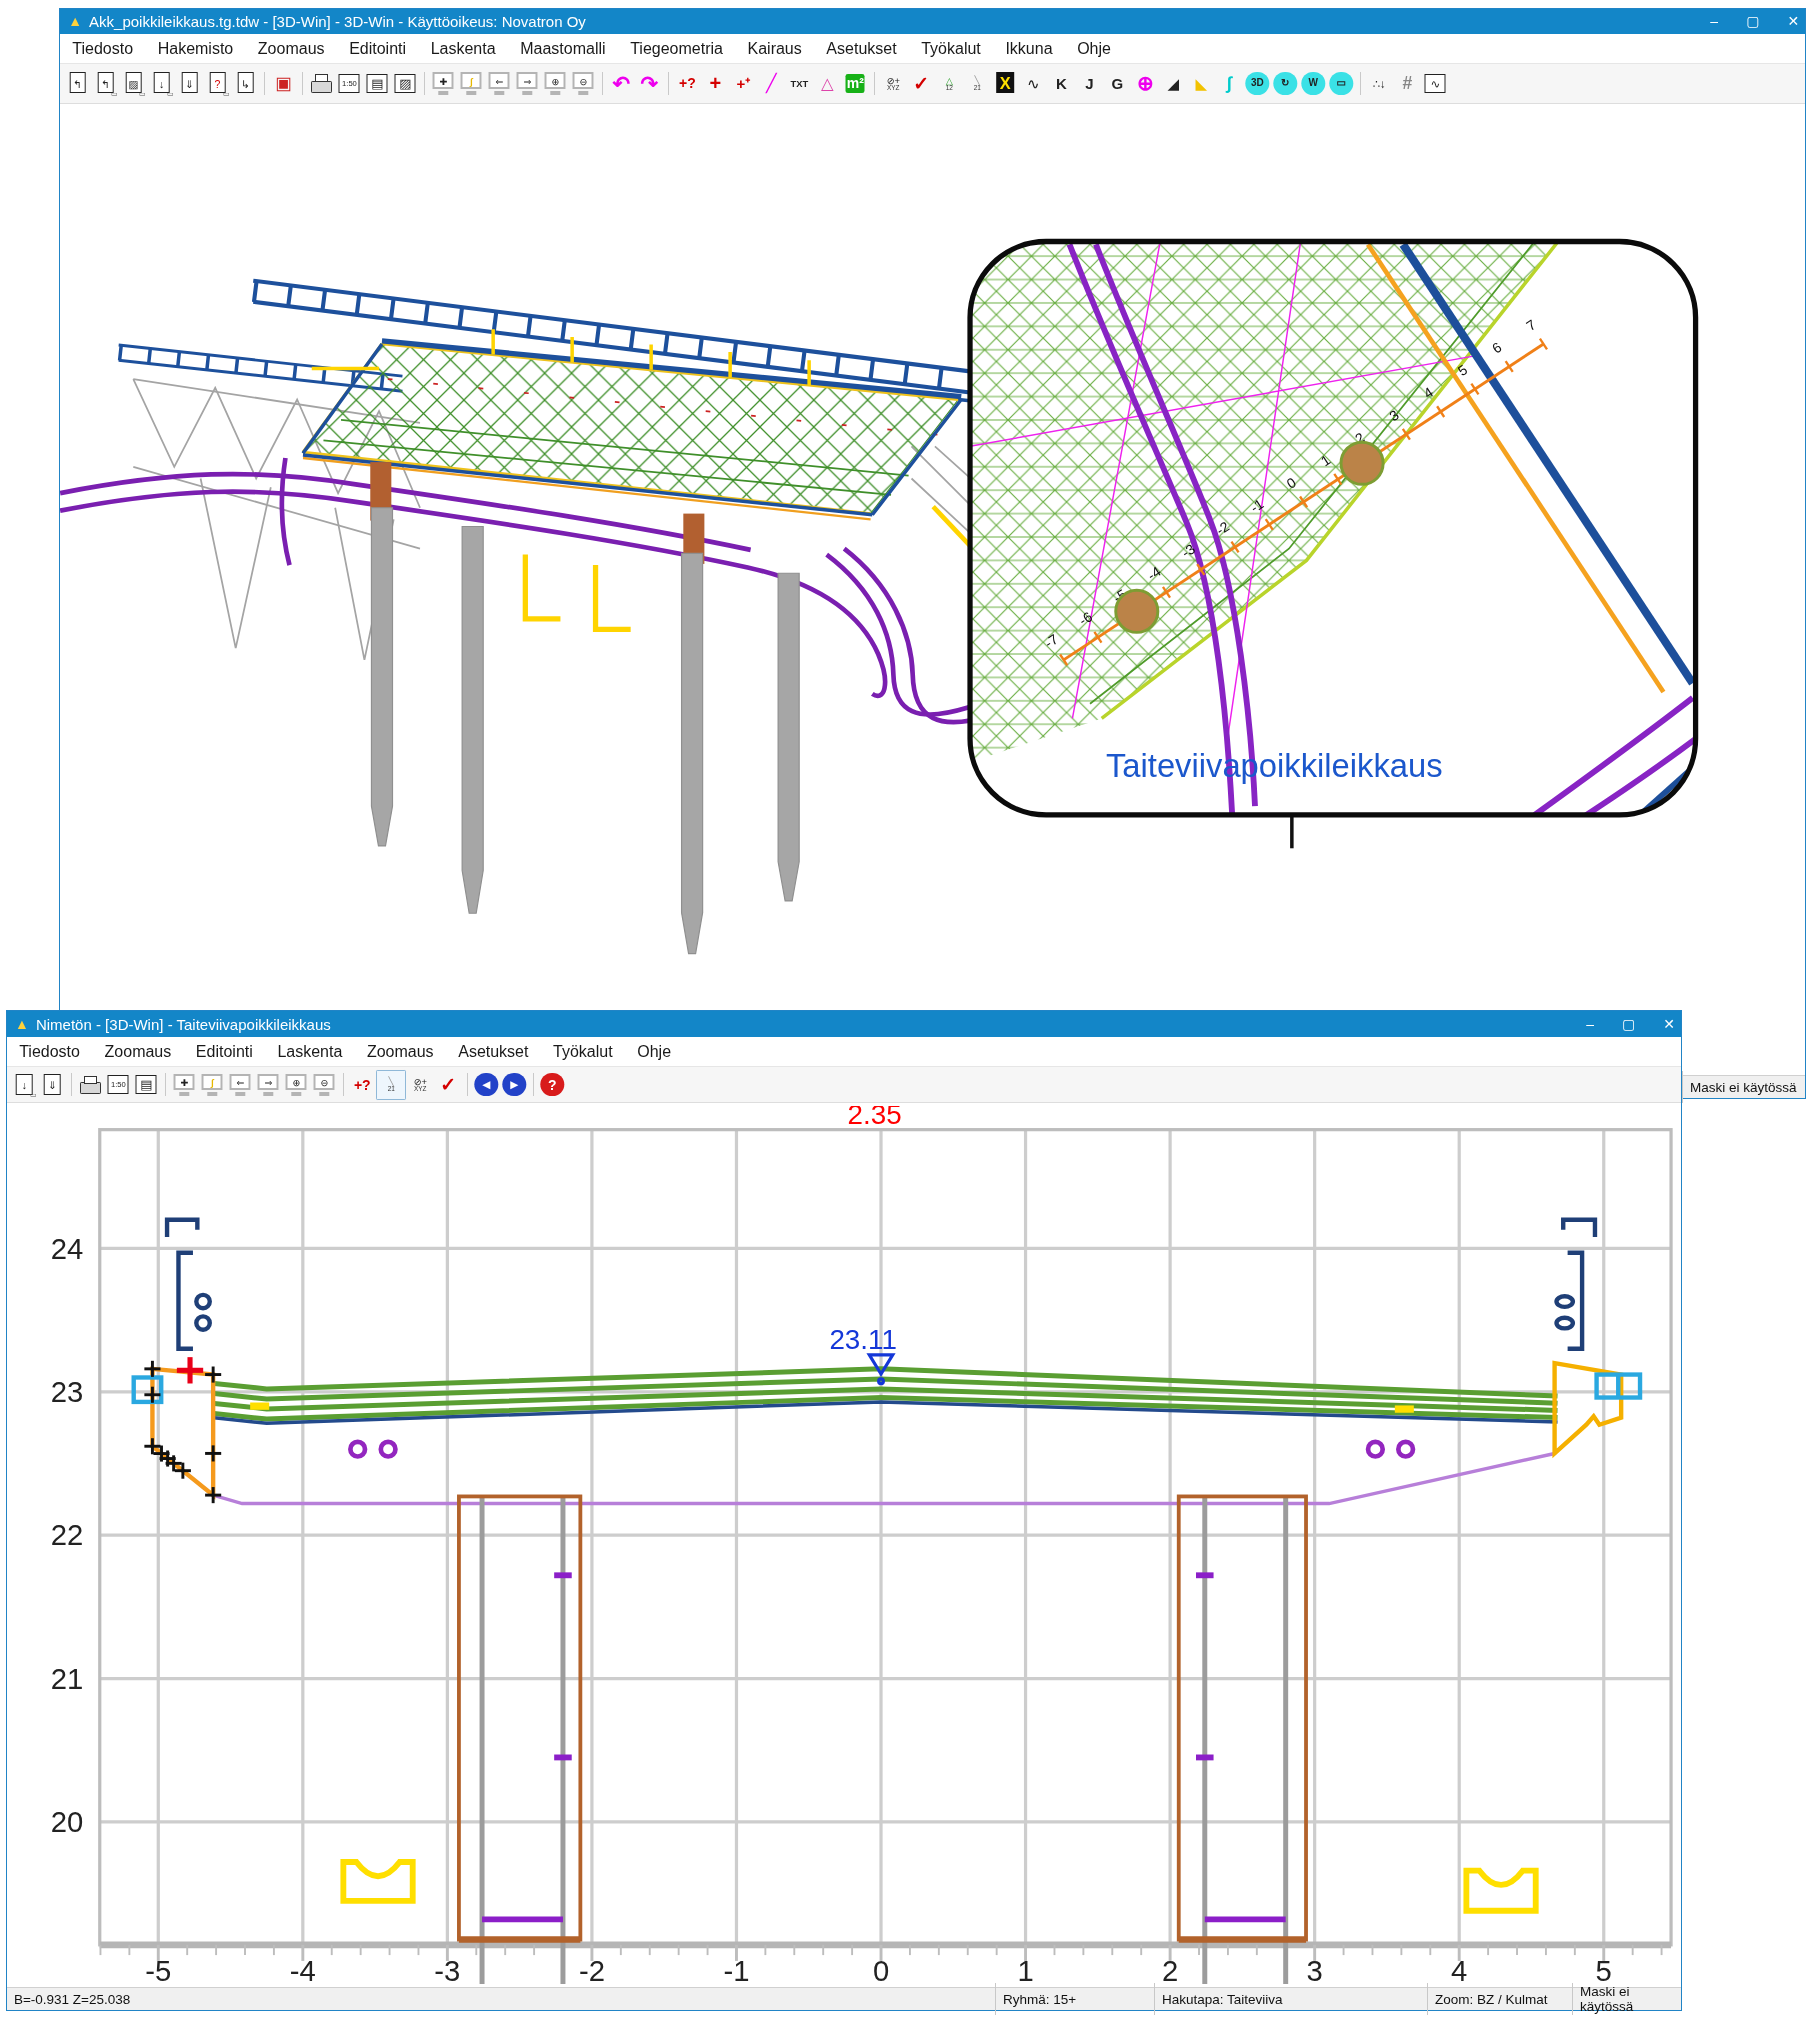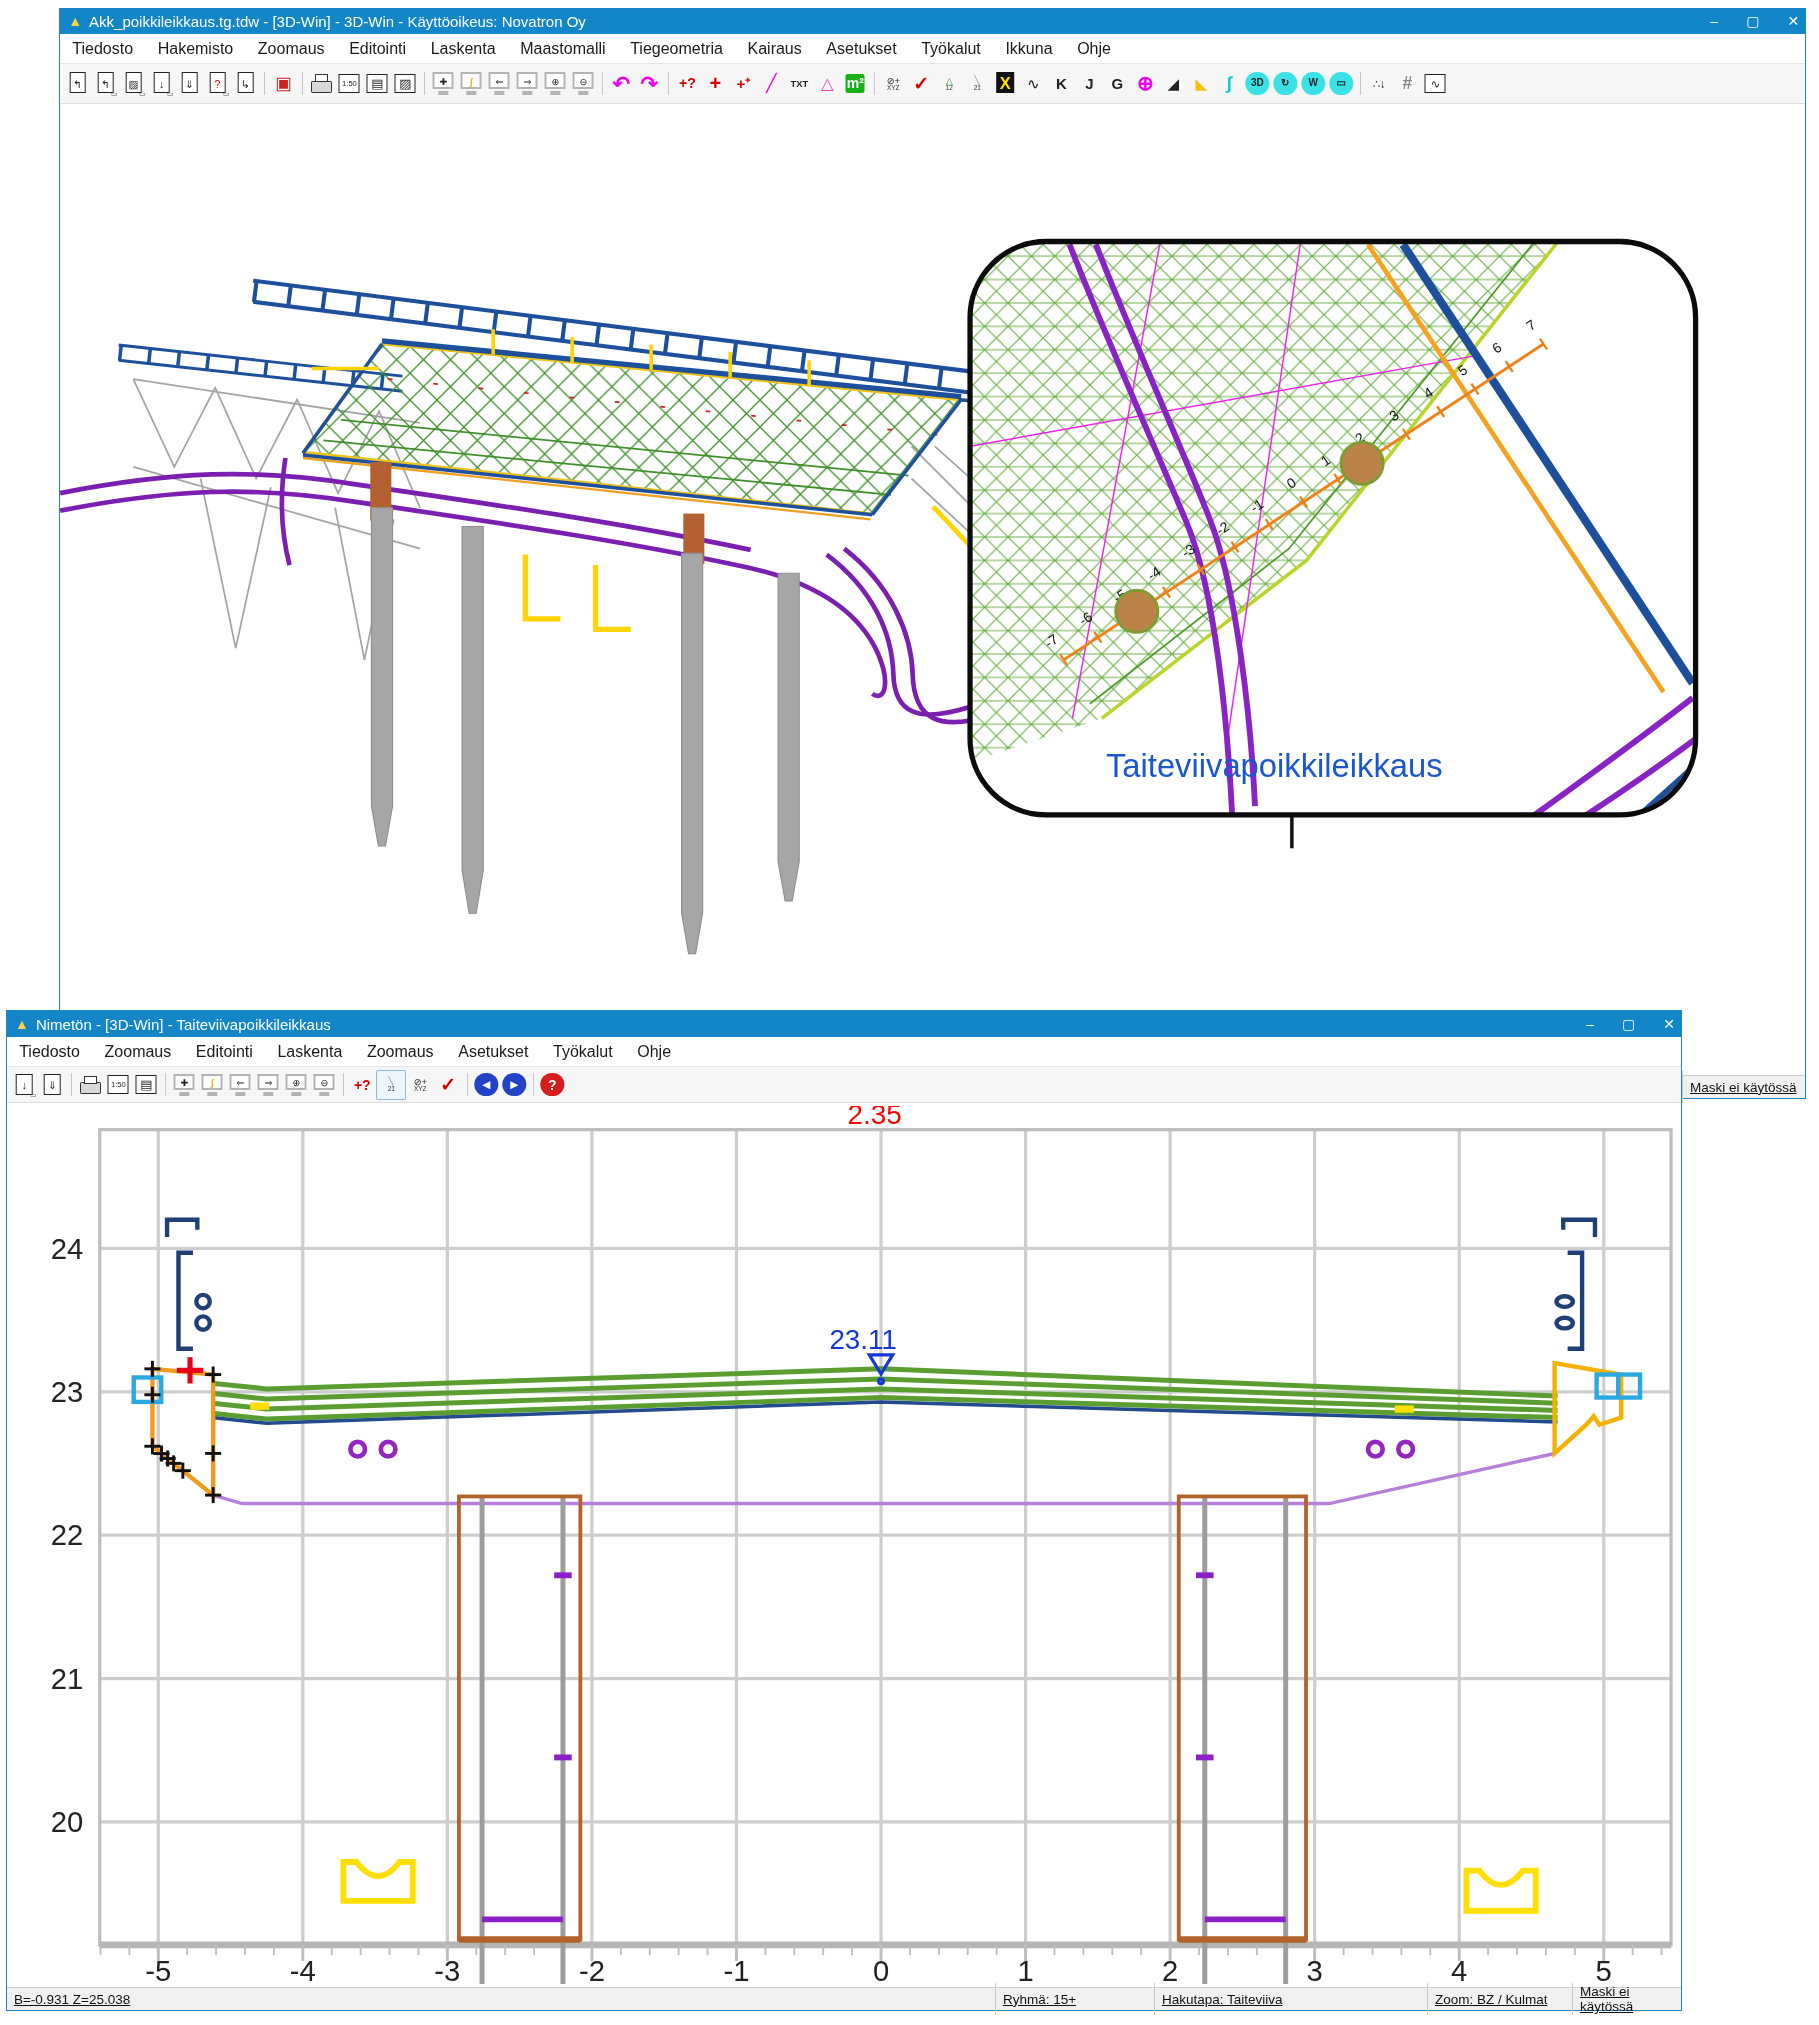--- a/index.html
+++ b/index.html
@@ -35,21 +35,21 @@
   .tbtn.cyanround .g{font-weight:bold;font-size:10px;}
   .tbtn.blueround::before{content:"";position:absolute;width:23.4px;height:23.4px;left:50%;top:2.3px;transform:translateX(-50%);background:#2242c8;border-radius:50%;}
   .tbtn.blueround .g{color:#fff;font-size:10.5px;}
   .tbtn.redround::before{content:"";position:absolute;width:23.4px;height:23.4px;left:50%;top:2.3px;transform:translateX(-50%);background:#d81b1b;border-radius:50%;}
   .tbtn.redround .g{color:#fff;font-weight:bold;font-size:14px;}
   .tbtn.stack .g{font-size:9.4px;}
   .pr-top{width:11.7px;height:5.9px;background:#fff;border:1.2px solid #333;margin-bottom:-1.2px;position:relative;z-index:2;}
   .pr-body{width:19px;height:9.4px;background:#d8d8d8;border:1.2px solid #333;border-radius:1.2px;position:relative;z-index:1;}
   .canvas{position:relative;background:#fff;overflow:hidden;}
   .statusbar{background:#f0f0f0;border-top:0.6px solid #d0d0d0;display:flex;align-items:center;font-size:13.5px;color:#111;}
-  .statusbar .seg{height:100%;display:flex;align-items:center;padding:16px 7px;border-left:0.6px solid #c8c8c8;box-sizing:border-box;flex:none;text-decoration:underline;}
+  .statusbar .seg{height:100%;display:flex;align-items:center;padding:16px 7px;border-left:0.6px solid #c8c8c8;box-sizing:border-box;flex:none;}
   .statusbar .seg.first{border-left:none;flex:1;}
   svg text{font-family:"Liberation Sans",sans-serif;}
 </style>
 </head>
 <body>
 
 <div class="window" style="left:59px;top:8.2px;width:1747px;height:1091px;">
   <div class="titlebar">
     <span class="logo">▲</span>
     <span>Akk_poikkileikkaus.tg.tdw - [3D-Win] - 3D-Win - Käyttöoikeus: Novatron Oy</span>

